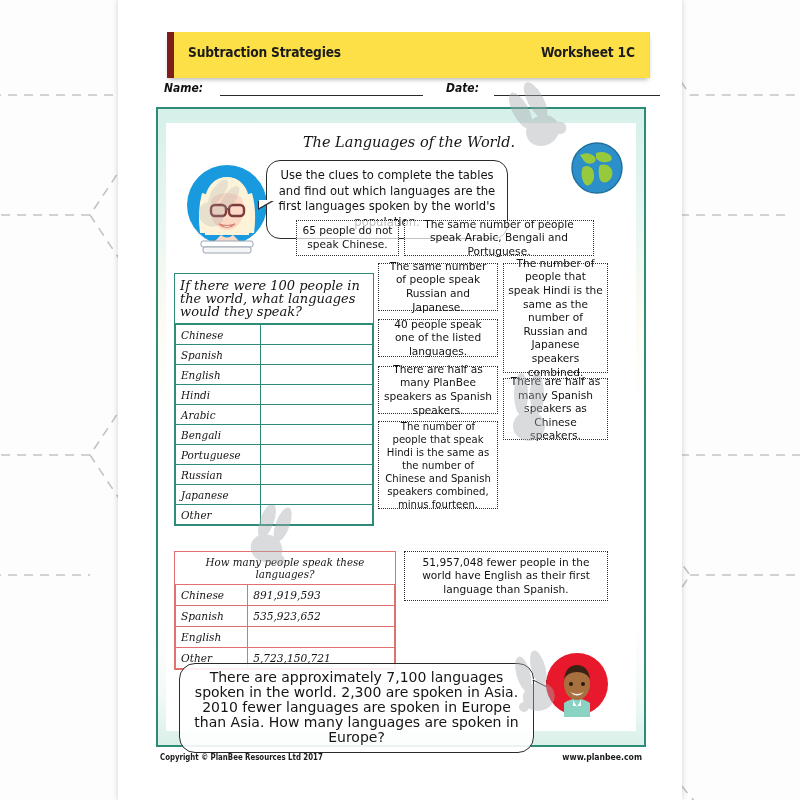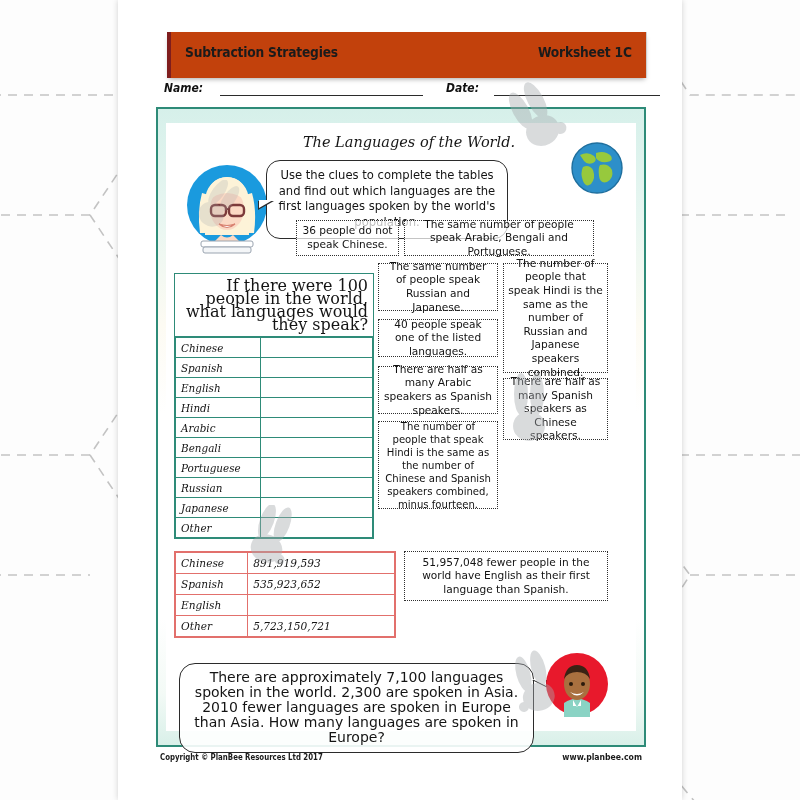--- a/index.html
+++ b/index.html
@@ -17,21 +17,21 @@
   .sheet{
     position:absolute;left:118px;top:0px;width:564px;height:800px;
     background:#ffffff;
     box-shadow:0 0 6px rgba(0,0,0,0.18);
     z-index:1;
   }
 
   
   .hdr-box{
     position:absolute;left:49px;top:32px;width:475px;height:46px;
-    background:#c2410c;border-left:4px solid #7f1d1d;border-right:1px solid #cfcfcf;
+    background:#fde047;border-left:7px solid #7f1d1d;border-right:1px solid #cfcfcf;
     box-shadow:0 3px 5px -2px rgba(0,0,0,0.35);
   }
   .hdr-title{
     position:absolute;left:14px;top:12px;font-size:14.5px;font-weight:bold;
     color:#1b1b1b;letter-spacing:-0.2px;
     font-family:"DejaVu Sans Condensed","Liberation Sans",sans-serif;
     transform:scaleX(0.94);transform-origin:left center;
   }
   .hdr-ws{
     position:absolute;right:14px;top:12px;font-size:14.5px;font-weight:bold;
@@ -98,22 +98,22 @@
   .clue p{margin:0;text-align:center;font-size:10.6px;line-height:13.6px;color:#121212;
     font-family:"DejaVu Sans", sans-serif;}
   .clue.small p{font-size:10.1px;line-height:13px;}
 
   
   .tbl1{
     position:absolute;left:8px;top:150px;width:200px;
     border:1.6px solid #2e8b78;background:rgba(255,255,255,0.82);box-sizing:border-box;
   }
   .tbl1 .cap{
-    padding:5px 5px 5px 5px;text-align:right;font-size:16px;line-height:13px;color:#141414;
-    font-family:"DejaVu Serif", serif;
+    padding:5px 5px 5px 5px;text-align:left;font-size:13px;line-height:13px;color:#141414;
+    font-family:"DejaVu Serif", serif;font-style:italic;
     border-bottom:1.6px solid #2e8b78;
   }
   .tbl1 table{border-collapse:collapse;width:100%;}
   .tbl1 td{
     border:1.1px solid #2e8b78;height:19px;font-size:10.4px;color:#141414;
     font-family:"DejaVu Serif", serif;font-style:italic;padding:0 0 0 5px;
   }
   .tbl1 td.val{width:57%;}
 
   
@@ -235,34 +235,34 @@
           <circle cx="27" cy="27" r="25" fill="none" stroke="#1f6f9e" stroke-width="1.4"></circle>
         </svg>
 
         <div class="bubble-main">
           <p>Use the clues to complete the tables and find out which languages are the first languages spoken by the world's population.</p>
         </div>
         <div class="bub-tail"></div>
         <div class="bub-tail-i"></div>
 
         <div class="clue" style="left:130px;top:97px;width:103px;height:36px;">
-          <p>36 people do not speak Chinese.</p>
+          <p>65 people do not speak Chinese.</p>
         </div>
         <div class="clue" style="left:238px;top:97px;width:190px;height:36px;">
           <p>The same number of people speak Arabic, Bengali and Portuguese.</p>
         </div>
 
         <div class="clue" style="left:212px;top:140px;width:120px;height:48px;">
           <p>The same number of people speak Russian and Japanese.</p>
         </div>
         <div class="clue" style="left:212px;top:196px;width:120px;height:38px;">
           <p>40 people speak one of the listed languages.</p>
         </div>
         <div class="clue" style="left:212px;top:243px;width:120px;height:48px;">
-          <p>There are half as many Arabic speakers as Spanish speakers.</p>
+          <p>There are half as many PlanBee speakers as Spanish speakers.</p>
         </div>
         <div class="clue small" style="left:212px;top:298px;width:120px;height:88px;">
           <p>The number of people that speak Hindi is the same as the number of Chinese and Spanish speakers combined, minus fourteen.</p>
         </div>
 
         <div class="clue" style="left:337px;top:140px;width:105px;height:110px;">
           <p>The number of people that speak Hindi is the same as the number of Russian and Japanese speakers combined.</p>
         </div>
         <div class="clue" style="left:337px;top:255px;width:105px;height:62px;">
           <p>There are half as many Spanish speakers as Chinese speakers.</p>
@@ -310,20 +310,21 @@
                 </tr>
                 <tr>
                   <td>Other</td>
                   <td class="val"></td>
                 </tr>
               </tbody>
             </table>
         </div>
 
         <div class="tbl2">
+          <div class="cap">How many people speak these languages?</div>
           <table>
               <tbody id="t2body">
                 <tr>
                   <td class="lang">Chinese</td>
                   <td>891,919,593</td>
                 </tr>
                 <tr>
                   <td class="lang">Spanish</td>
                   <td>535,923,652</td>
                 </tr>

